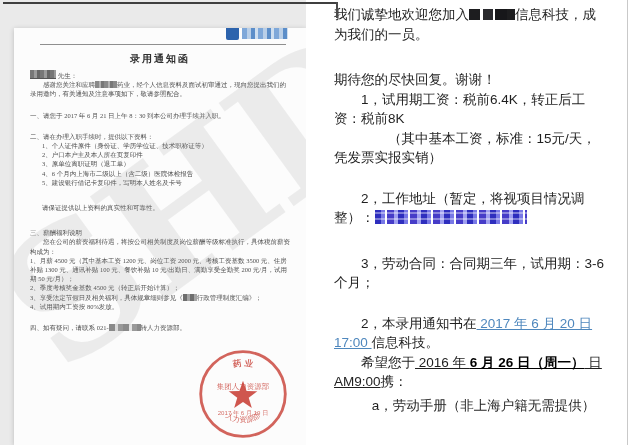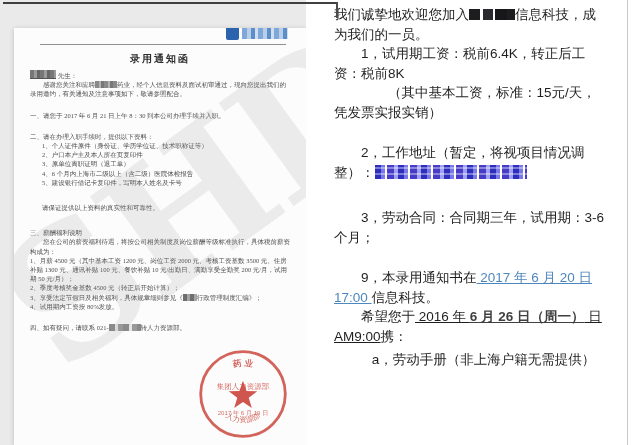--- a/index.html
+++ b/index.html
@@ -45,21 +45,21 @@
   .right-inner p{margin:0;}
   .ind2{text-indent:2em;}
   .ind28{text-indent:2.8em;}
   .ind4{text-indent:4em;}
   .g26{margin-top:26px !important;}
   .g24{margin-top:24px !important;}
   .g21{margin-top:21px !important;}
   .g4{margin-top:4px !important;}
   .u{text-decoration:underline;}
   .blue-lt{color:#4e87bd;text-decoration:underline;}
-  .blue-bold{color:#404040;font-weight:bold;text-decoration:underline;}
+  .blue-bold{color:#000000;font-weight:bold;text-decoration:underline;}
   .m-dark{display:inline-block;width:46px;height:11px;vertical-align:-1px;
         background:repeating-linear-gradient(90deg,#1d1d1f 0 11px,#ffffff 11px 14px,#2a2a2e 14px 24px,#ffffff 24px 26px,#17171a 26px 38px);}
   .m-blue{display:inline-block;width:152px;height:14px;vertical-align:-2px;
         background-image:
           repeating-linear-gradient(0deg, rgba(255,255,255,0) 0 4px, rgba(255,255,255,.38) 4px 6px),
           repeating-linear-gradient(90deg,#2e2ebe 0 6px,#7878e6 6px 10px,#ffffff 10px 12px,#463cc8 12px 19px,#a0a0f0 19px 23px);}
   .right-edge{position:absolute;left:627px;top:0;width:1px;height:445px;background:#c9c9c9;}
 </style>
 </head>
 <body>
@@ -133,33 +133,34 @@
       </svg>
     </div>
   </div>
 
   <div class="right-region">
     <div class="right-inner">
       <p>
         <span>我们诚挚地欢迎您加入</span><span class="m-dark"></span><span>信息科技，成为我们的一员。</span>
       </p>
 
+      <p class="g26">期待您的尽快回复。谢谢！</p>
 
 
       <p class="ind2">1，试用期工资：税前6.4K，转正后工资：税前8K</p>
       <p class="ind4">（其中基本工资，标准：15元/天，凭发票实报实销）</p>
 
       <p class="g21 ind2">
         <span>2，工作地址（暂定，将视项目情况调整）：</span><span class="m-blue"></span>
       </p>
 
       <p class="g26 ind2">3，劳动合同：合同期三年，试用期：3-6个月；</p>
 
       <p class="g21 ind2">
-        <span>9，本录用通知书在</span><span class="blue-lt"> 2017 年 6 月 20 日 17:00 </span><span>信息科技。</span>
+        <span>2，本录用通知书在</span><span class="blue-lt"> 2017 年 6 月 20 日 17:00 </span><span>信息科技。</span>
       </p>
       <p class="ind2">
         <span>希望您于</span><span class="u"> 2016 年 </span><span class="blue-bold">6 月 26 日（周一）</span><span class="u"> 日</span><span class="u">AM9:00</span><span>携：</span>
       </p>
 
       <p class="g4 ind28">a，劳动手册（非上海户籍无需提供）</p>
     </div>
   </div>
 
   <div class="right-edge"></div>

